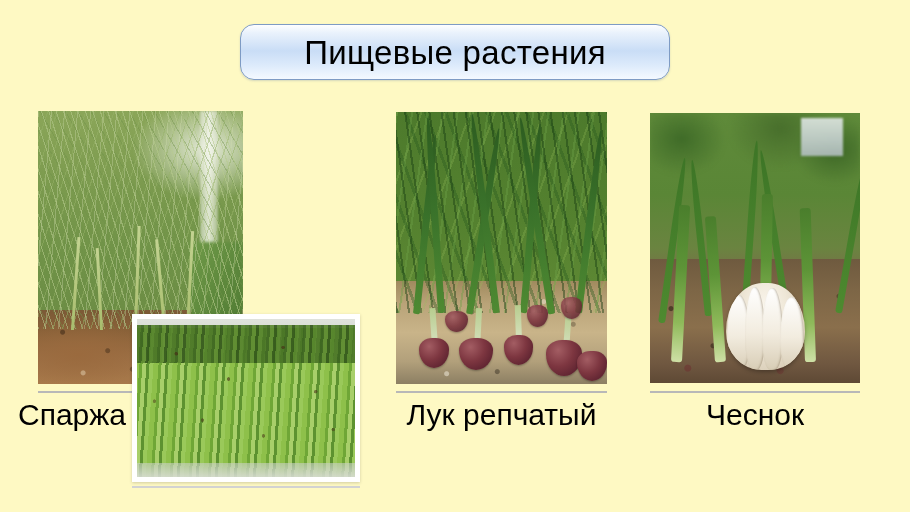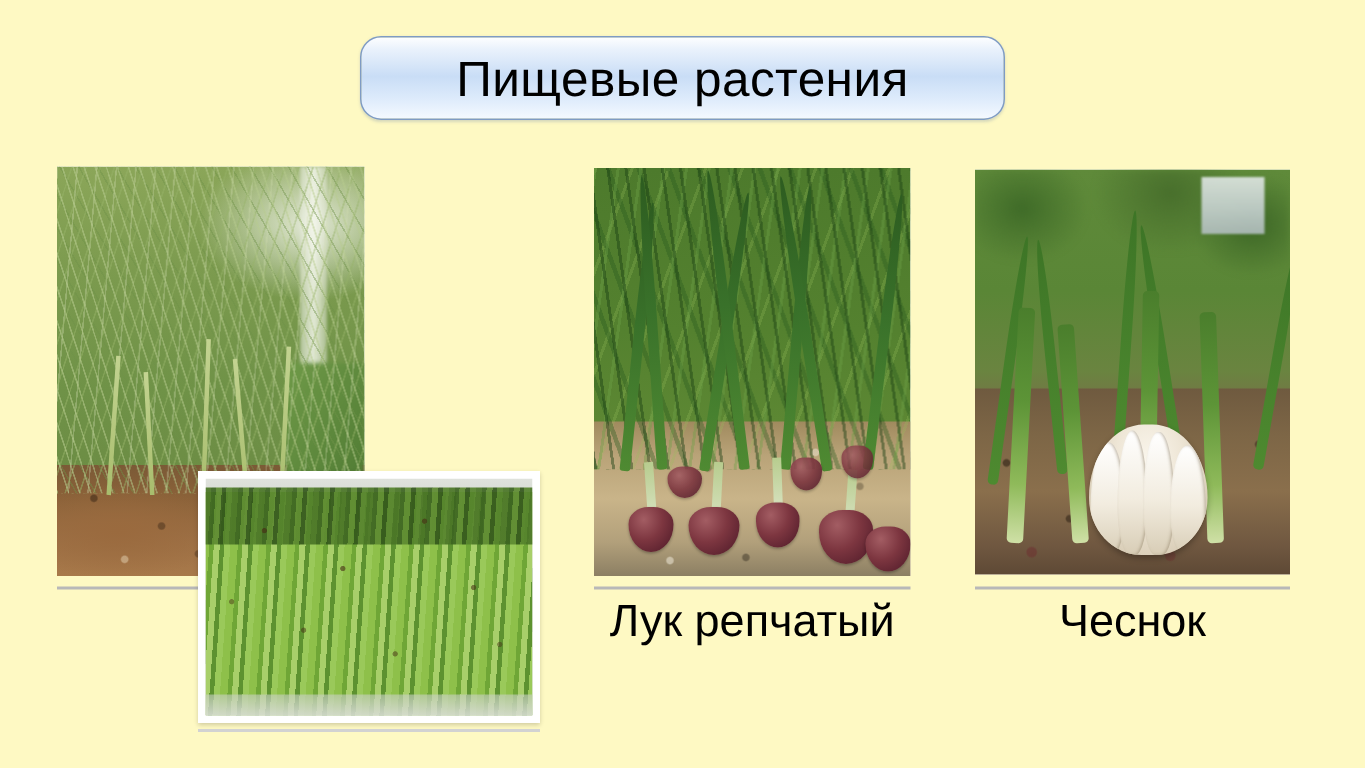--- a/index.html
+++ b/index.html
@@ -453,17 +453,18 @@
       <div class="garlic-bulb">
         <div class="garlic-clove" style="left:2%;  width:28%; height:86%;"></div>
         <div class="garlic-clove" style="left:24%; width:26%; height:96%;"></div>
         <div class="garlic-clove" style="left:46%; width:26%; height:94%;"></div>
         <div class="garlic-clove" style="left:68%; width:30%; height:84%;"></div>
       </div>
     </div>
   </div>
   <div class="underline" style="left:650px; top:391px; width:210px;"></div>
 
+  <div class="caption" id="caption-asparagus">Спаржа</div>
   <div class="caption" id="caption-garlic">Чеснок</div>
   <div class="caption" id="caption-onion">Лук репчатый</div>
 
 
 </div>
 
 </body></html>

